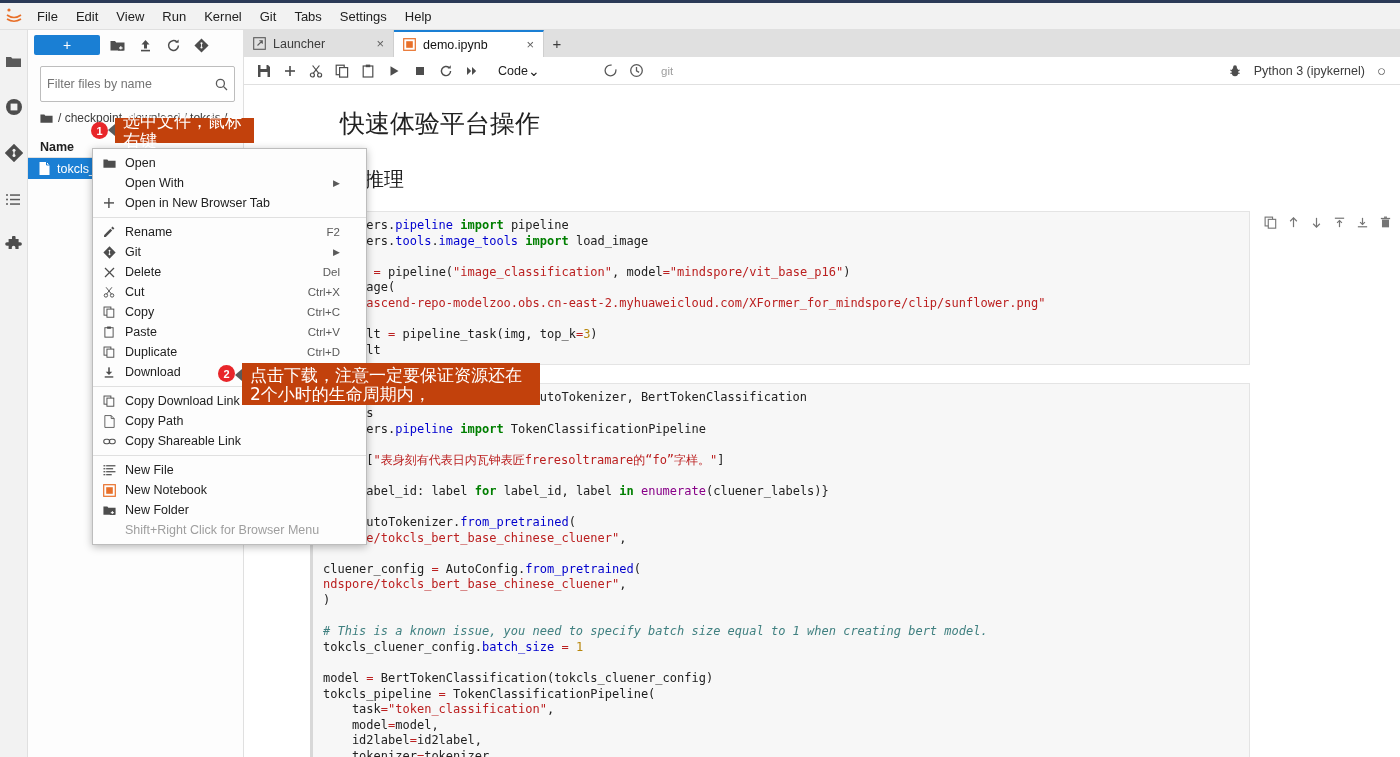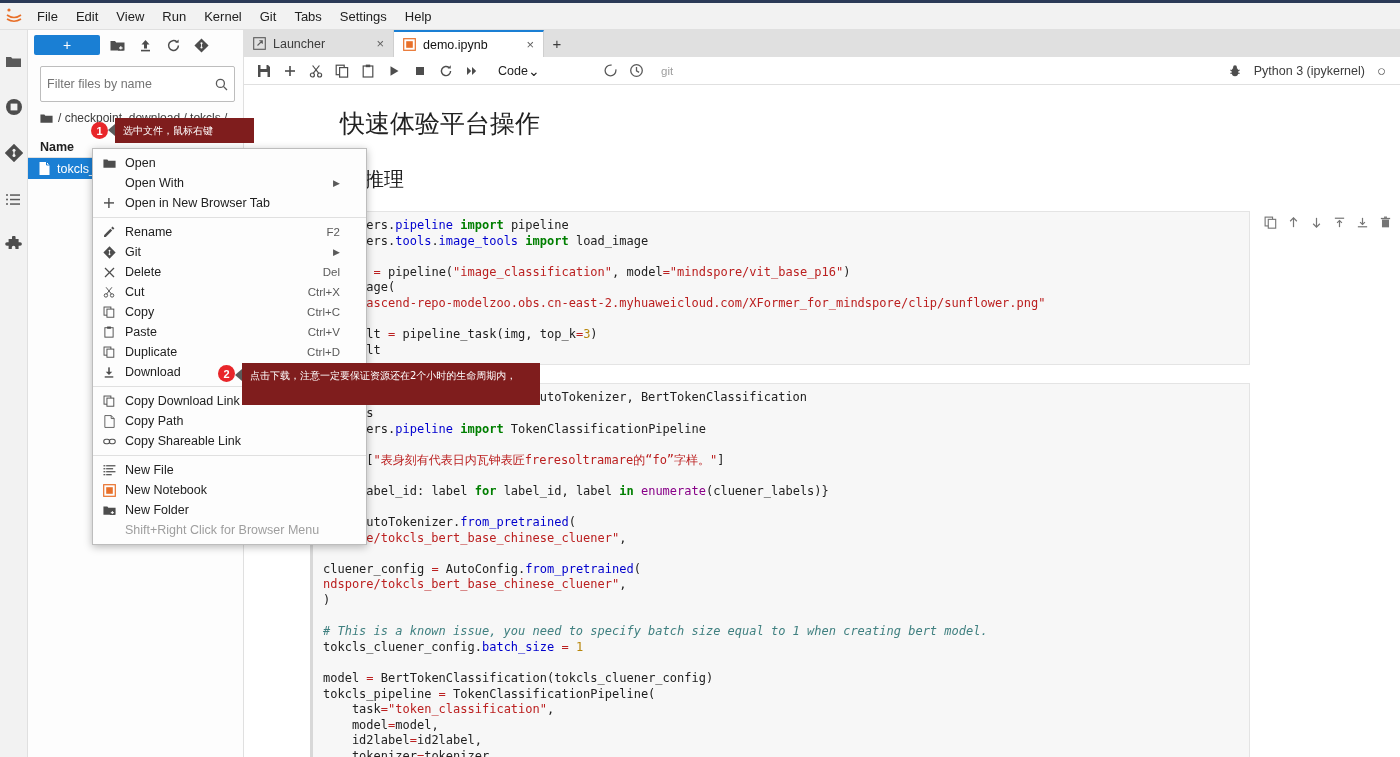--- a/index.html
+++ b/index.html
@@ -144,22 +144,22 @@
   .ctxitem.disabled { color: #9e9e9e; }
   .ctxsep { height: 1px; background: #e0e0e0; margin: 4px 0; }
 
   
   .badge {
     position: absolute; width: 17px; height: 17px; border-radius: 50%;
     background: #e8262a; color: #fff; font-size: 11px; font-weight: bold;
     display: flex; align-items: center; justify-content: center; z-index: 80;
   }
   .callout {
-    position: absolute; background: #7f1d1d; color: #fff; z-index: 79;
-    font-size: 10px; line-height: 19px; padding: 3px 8px;
+    position: absolute; background: #c2410c; color: #fff; z-index: 79;
+    font-size: 17px; line-height: 19px; padding: 3px 8px;
     font-family: "DejaVu Sans", sans-serif;
   }
   .callout::before {
     content: ""; position: absolute; left: -7px; top: 6px;
     border-top: 6px solid transparent; border-bottom: 6px solid transparent;
     border-right: 7px solid #5a5a5a;
   }
 </style>
 </head>
 <body>

